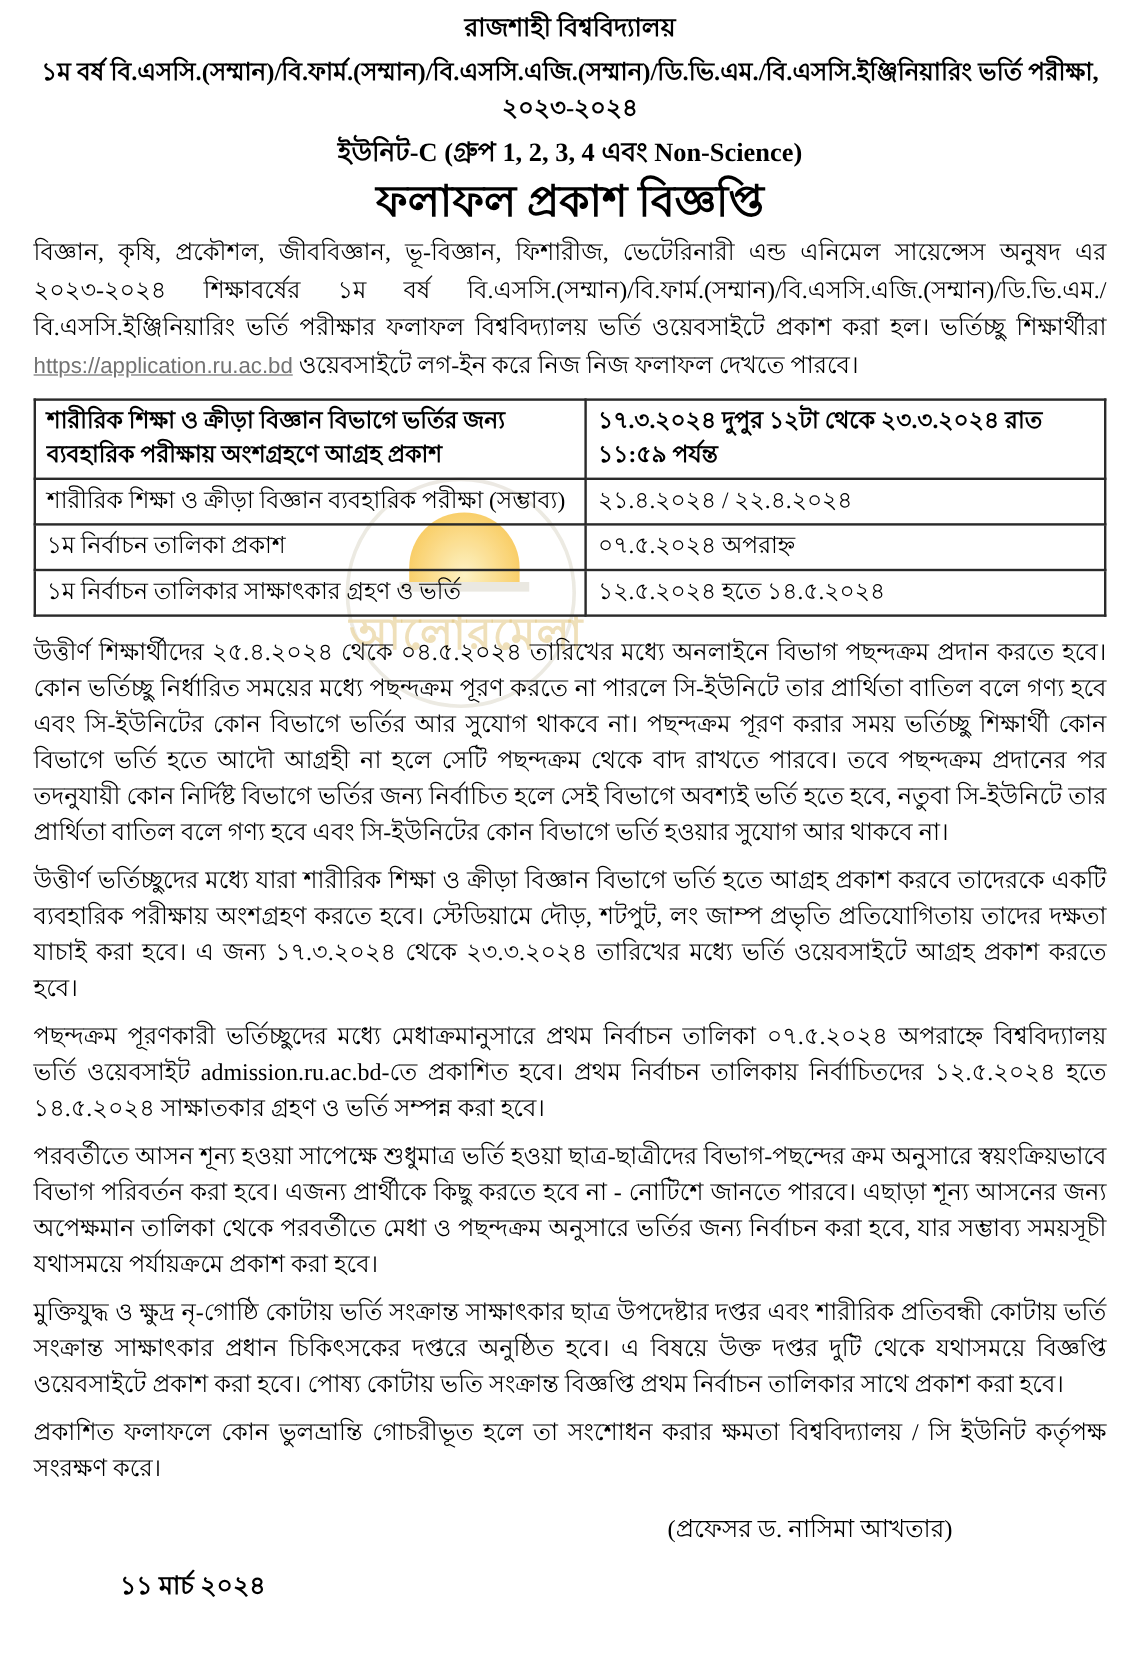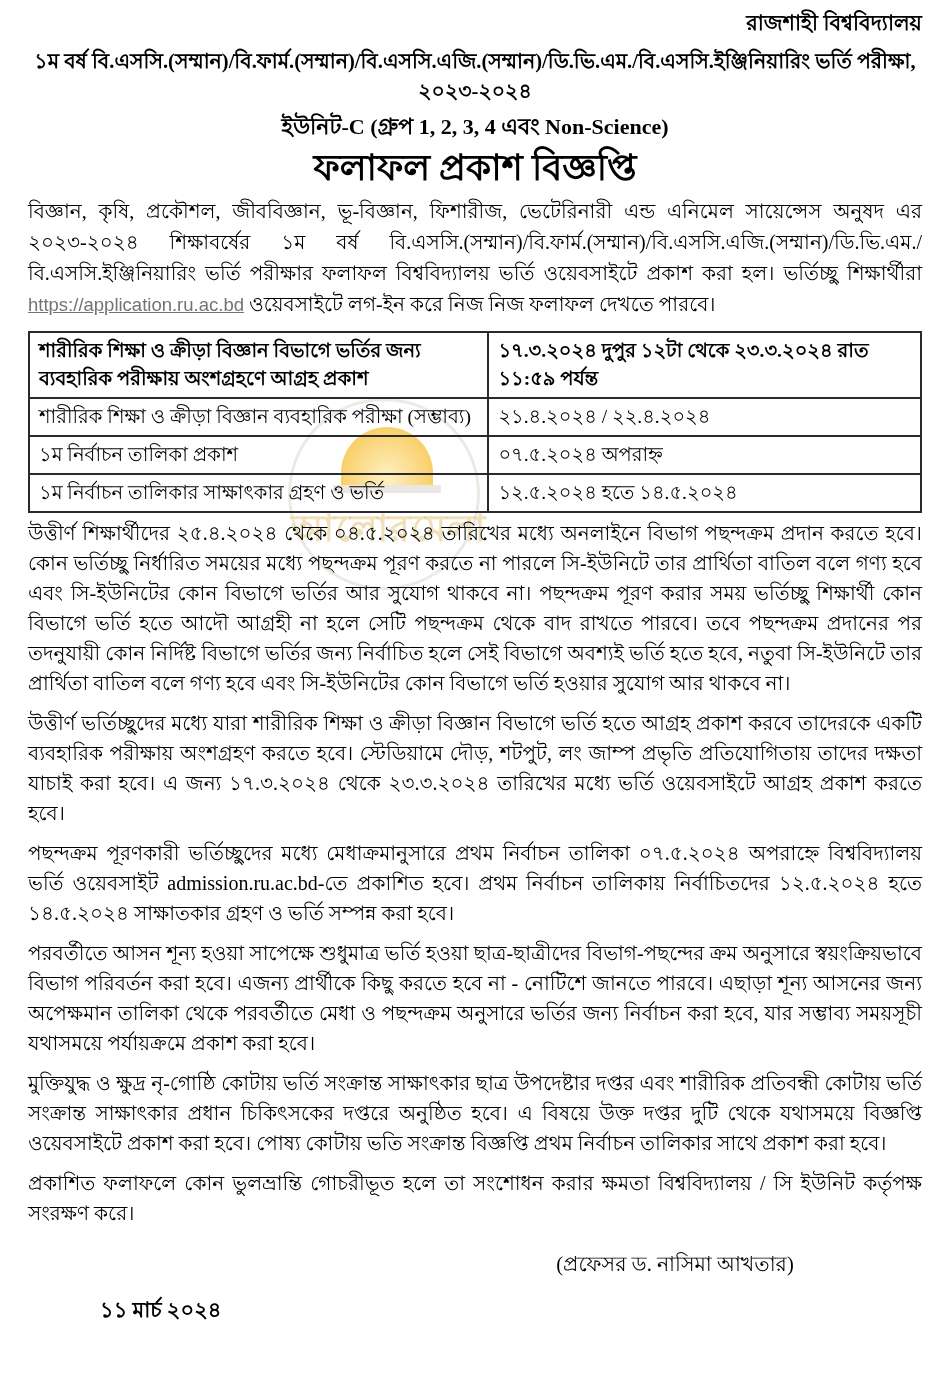--- a/index.html
+++ b/index.html
@@ -10,21 +10,21 @@
     margin:0 auto;
     background:#ffffff;
     color:#000000;
     font-family:"Liberation Serif", serif;
     overflow:hidden;
   }
   .content { position:relative; z-index:1; padding:8px 28px 0 28px; }
 
   
   .hdr { text-align:center; }
-  .hdr-line1 { font-size:21px; line-height:30px; font-weight:bold;text-align:right; }
+  .hdr-line1 { font-size:21px; line-height:30px; font-weight:bold; }
   .hdr-line2 { font-size:20.5px; line-height:30px; font-weight:bold; margin-top:8px;text-align:center; }
   .hdr-line3 { font-size:22px; line-height:30px; font-weight:bold; margin-top:6px; }
   .hdr-title { font-size:36px; line-height:36px; font-weight:bold; margin:8px 0 10px 0; }
 
   
   .para {
     font-size:20px; line-height:31px;
     text-align:justify;
     margin:0 0 11px 0;
   }
@@ -35,21 +35,21 @@
     font-size:18.5px;
     color:#737373;
     text-decoration:underline;
     cursor:pointer;
   }
 
   
   table.schedule {
     width:100%;
     border-collapse:collapse;
-    margin:3px 0 5px 0;
+    margin:3px 0 15px 0;
     background:transparent;
     font-family:Liberation Serif, serif;
   }
   table.schedule td {
     border:2px solid #2a2a2a;
     font-size:19.5px;
     line-height:28px;
     padding:4px 10px 4px 9px;
     vertical-align:middle;
     background:transparent;

